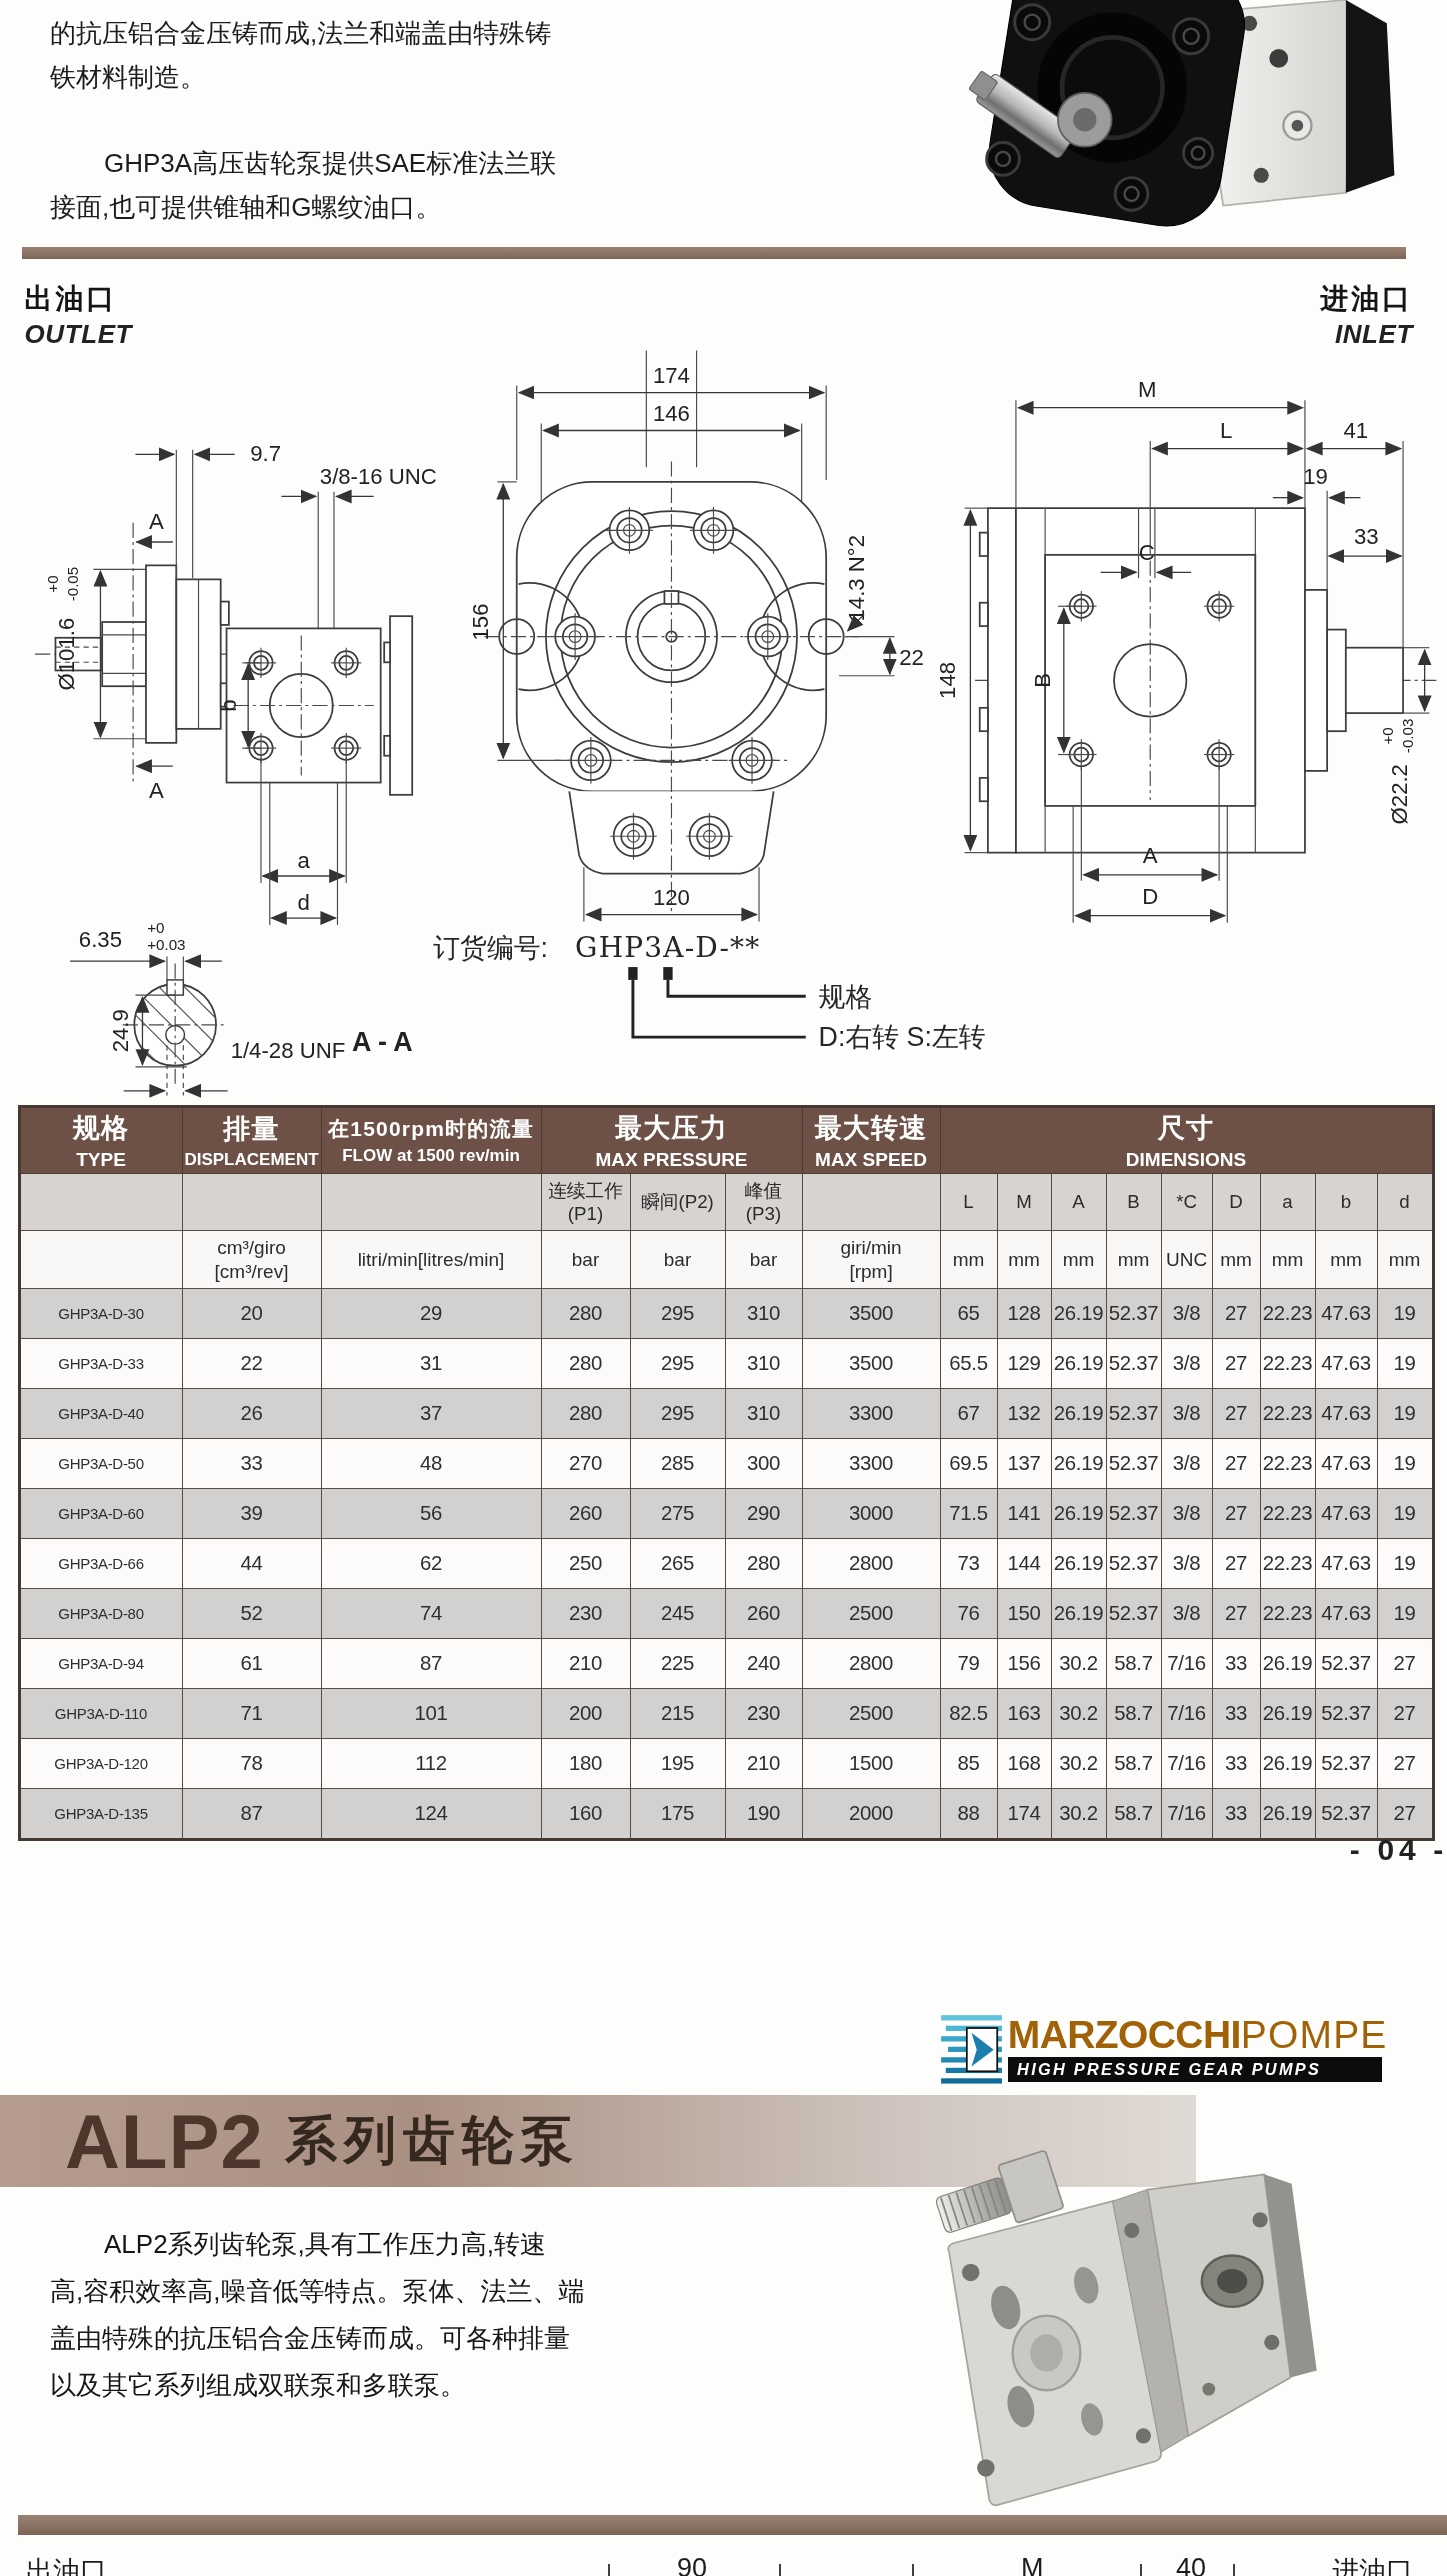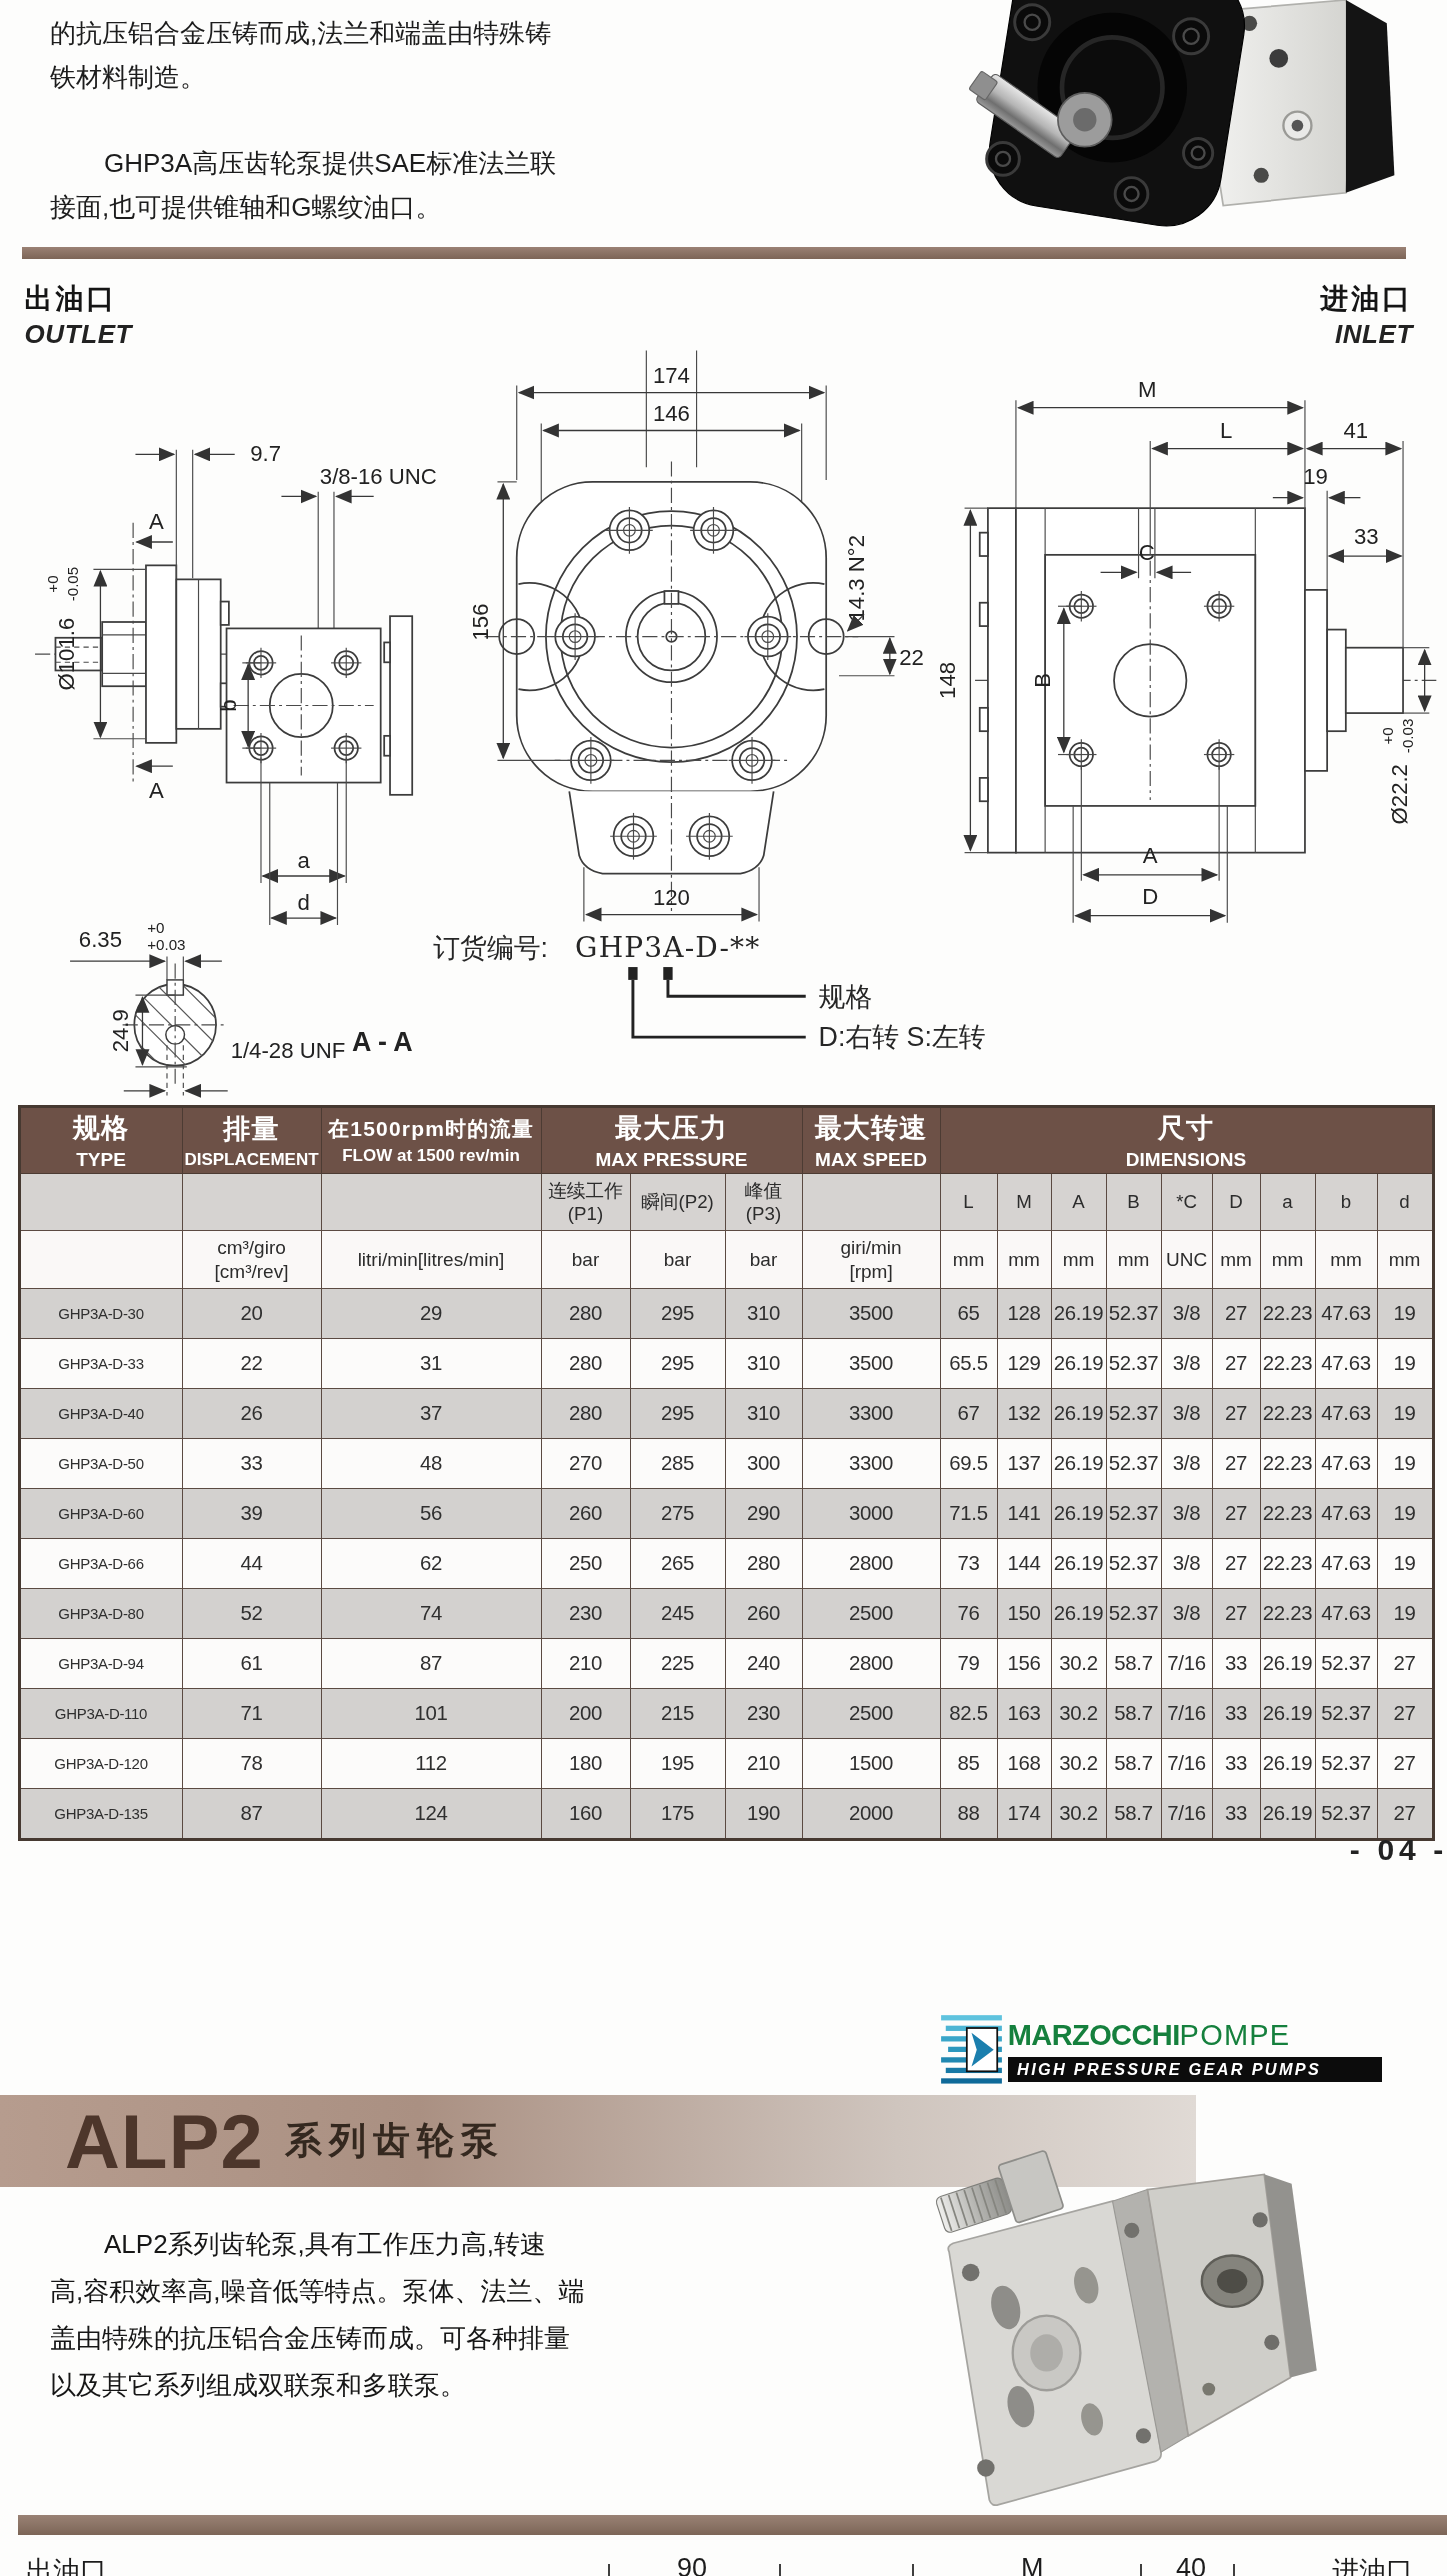--- a/index.html
+++ b/index.html
@@ -56,33 +56,33 @@
   #spec tbody tr.even td{background:#fcfbfa;}
   .pre{white-space:pre-line;}
 
   
   #pagenum{position:absolute;left:0;top:1833px;width:1448px;text-align:right;
            font-size:30px;font-weight:700;letter-spacing:4.7px;color:#222;}
 
   
   #logo{position:absolute;left:941px;top:2014px;display:flex;align-items:flex-start;}
   .logo-right{margin-left:5.8px;}
-  .brand-line{font-size:29px;line-height:42px;color:#15803d;white-space:nowrap;}
+  .brand-line{font-size:39px;line-height:42px;color:#a16207;white-space:nowrap;}
   .brand-bold{font-weight:900;letter-spacing:-0.6px;}
   .brand-light{font-weight:400;letter-spacing:1.2px;}
   .tagline-bar{background:#0c0c0c;color:#fff;font-style:italic;font-weight:700;
                font-size:16.3px;letter-spacing:2.3px;height:24.5px;line-height:24.5px;
                padding:0 9.3px;width:356px;margin-top:1.2px;}
 
   
   #alp2bar{position:absolute;left:0;top:2095px;width:1196px;height:92px;
            background:linear-gradient(90deg,#b69c8e 0%,#aa9082 35%,#cfc5be 75%,#e0dad5 100%);
            display:flex;align-items:center;}
   #alp2bar .code{font-size:76px;font-weight:900;color:#4d362b;margin-left:65px;letter-spacing:1.2px;}
-  #alp2bar .rest{font-size:37px;font-weight:700;color:#34281f;margin-left:21px;letter-spacing:7px;}
+  #alp2bar .rest{font-size:52px;font-weight:700;color:#34281f;margin-left:21px;letter-spacing:7px;}
   #alp2desc{position:absolute;left:50px;top:2221px;font-size:26px;line-height:47px;
             color:#161616;white-space:nowrap;}
 
   
   #photo1{position:absolute;left:934px;top:0;}
   #photo2{position:absolute;left:882px;top:2132px;}
 
   
   .bottom-label{position:absolute;top:2553px;font-size:27px;color:#1c1c1c;}
   .tick{position:absolute;top:2564px;width:1.8px;height:13px;background:#3f3f3f;}

